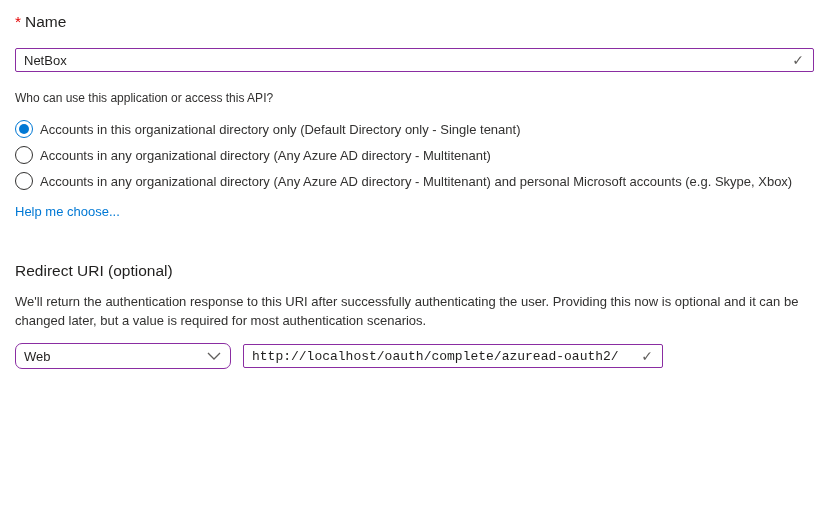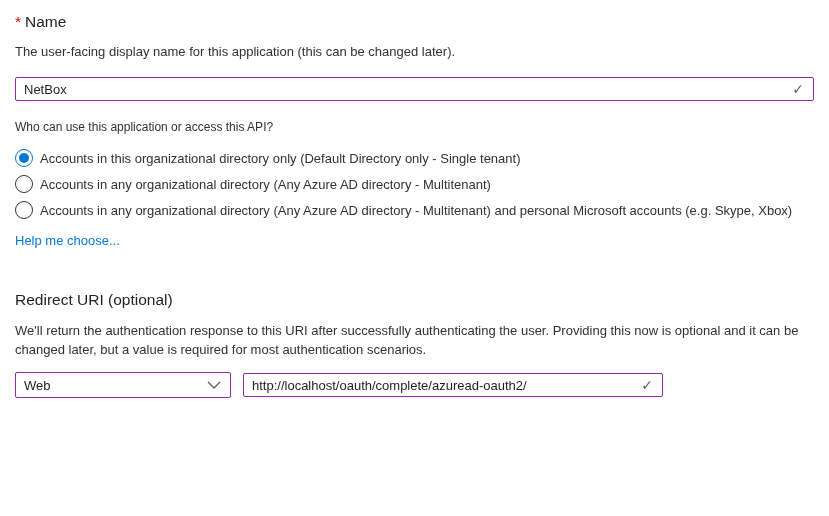--- a/index.html
+++ b/index.html
@@ -88,48 +88,47 @@
     color: #0078d4;
     text-decoration: none;
     cursor: pointer;
   }
 
   .uri-row { margin-top: 13px; display: flex; gap: 12px; align-items: center; }
   .select-box {
     position: relative;
     width: 216px; height: 26px;
     border: 1.5px solid #8a2da2;
-    border-radius: 2px;
+    border-radius: 7px;
     background: #fff;
     display: flex;
     align-items: center;
     padding: 0 28px 0 8px;
     font-size: 13px;
     color: #201f1e;
     cursor: pointer;
   }
   .select-box .chevron {
     position: absolute;
     right: 9px; top: 50%;
     transform: translateY(-50%);
     display: flex;
   }
   .uri-field { position: relative; width: 420px; }
-  .uri-field .text-input { padding-right: 28px; }
+  .uri-field .text-input { padding-right: 28px; font-family: Liberation Mono, monospace; }
 </style>
 </head>
 <body>
 
 <div class="page">
 
   
   <div class="section-title">
     <span class="required-marker">*</span><span>Name</span>
   </div>
-  <div class="desc">The user-facing display name for this application (this can be changed later).</div>
   <div class="field">
     <input class="text-input" type="text" value="NetBox" style="">
     <span class="valid-check">✓</span>
   </div>
 
   
   <div class="question">Who can use this application or access this API?</div>
 
   <div class="radio-group">
     <label class="radio-row">

